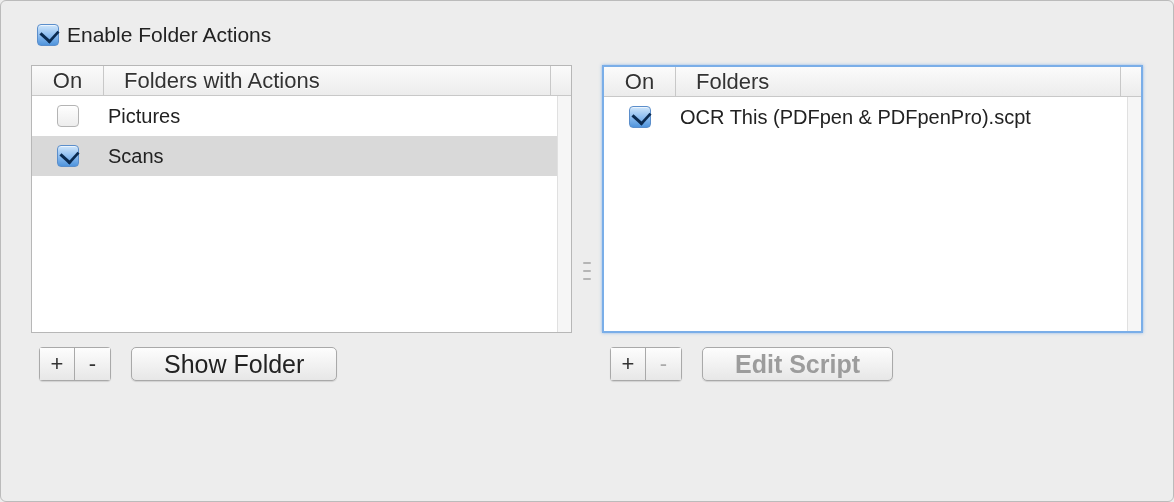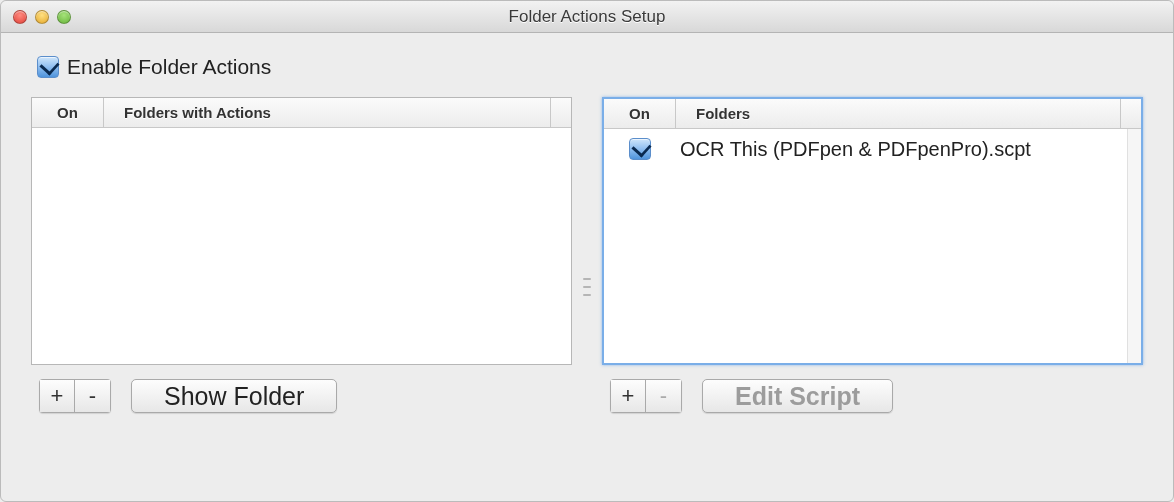--- a/index.html
+++ b/index.html
@@ -112,23 +112,22 @@
   }
   .listbox.focused {
     border: 2px solid #7aaee8;
     box-shadow: 0 0 3px rgba(100,160,230,0.7);
   }
   .list-header {
     display: flex;
     background: linear-gradient(to bottom, #fbfbfb, #ececec);
     border-bottom: 1px solid #c8c8c8;
     height: 30px;
-    font-size: 15px;
+    font-size: 22px;
     color: #333;
-    font-weight: bold;
   }
   .hcell {
     display: flex;
     align-items: center;
     padding: 0 8px;
     border-right: 1px solid #c8c8c8;
     text-shadow: 0 1px 0 #fff;
   }
   .hcell.on   { width: 72px; justify-content: center; }
   .hcell.main { flex: 1; margin-left: 12px; }
@@ -240,44 +239,53 @@
     height: 12px;
     border: solid #0a2a50;
     border-width: 0 3px 3px 0;
     transform: rotate(42deg) scaleX(0.9);
   }
 </style>
 </head>
 <body>
 
 <div class="window">
-  <div class="titlebar">
-    <div class="traffic-lights">
-      <div class="light close"></div>
-      <div class="light min"></div>
-      <div class="light max"></div>
-    </div>
-    <div class="title">Folder Actions Setup</div>
-  </div>
 
   <div class="content">
 
     <div class="enable-row">
       <span id="enable-chk" class="chk checked"></span>
       <span>Enable Folder Actions</span>
     </div>
 
     <div class="panels">
 
       <div class="panel">
         <div class="listbox">
           <div class="list-header">
             <div class="hcell on">On</div>
             <div class="hcell main">Folders with Actions</div>
             <div class="hcell tail"></div>
+          </div>
+          <div class="list-body">
+            <div id="left-rows">
+                <div class="row">
+                  <div class="cell-on">
+                    <span class="chk unchecked"></span>
+                  </div>
+                  <div class="cell-main">Pictures</div>
+                </div>
+                <div class="row selected">
+                  <div class="cell-on">
+                    <span class="chk checked"></span>
+                  </div>
+                  <div class="cell-main">Scans</div>
+                </div>
+              </div>
+            <div class="scrollbar-track"></div>
           </div>
         </div>
         <div class="controls-row">
           <div class="btn-group">
             <div class="square-btn">+</div>
             <div id="left-remove" class="square-btn">-</div>
           </div>
           <button class="pill-btn">Show Folder</button>
         </div>
       </div>

